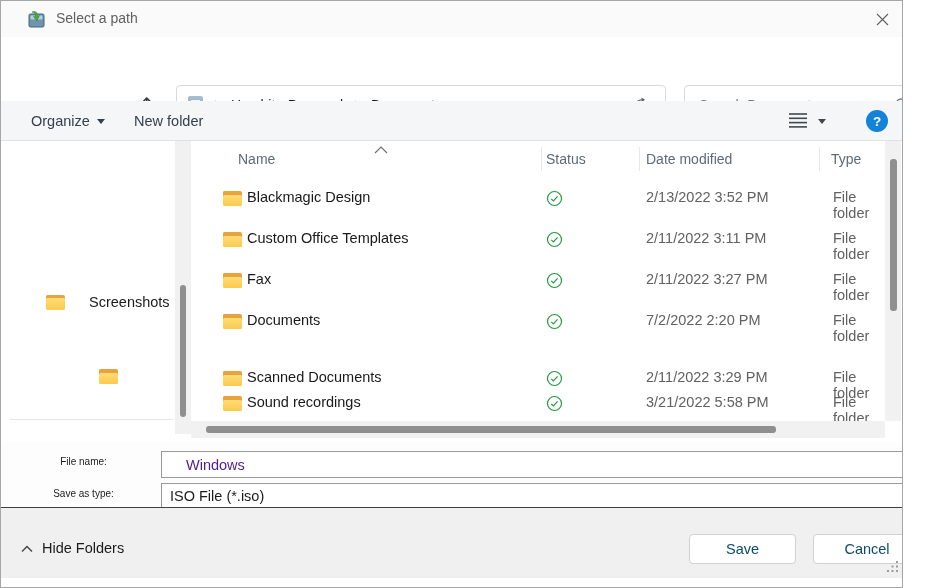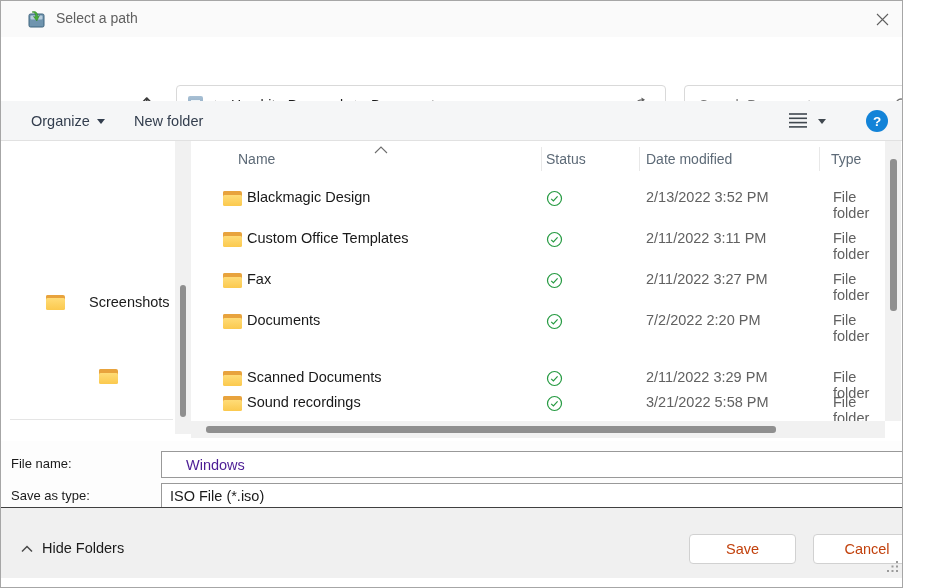--- a/index.html
+++ b/index.html
@@ -66,30 +66,30 @@
   .file-row .fstatus { position:absolute; left:355px; top:12px; }
   .file-row .fdate { position:absolute; left:455px; top:11px; color:#616161; font-size:14.5px; }
   .file-row .ftype { position:absolute; left:642px; top:11px; color:#616161; font-size:14.5px; }
   .list-vscroll-track { position:absolute; right:1px; top:0; width:16px; height:280px; background:#f1f1f1; }
   .list-vscroll-thumb { position:absolute; left:5px; top:18px; width:7px; height:152px; background:#8f8f8f; border-radius:3px; }
   .list-hscroll-track { position:absolute; left:0; right:17px; top:280px; height:17px; background:#f1f1f1; }
   .list-hscroll-thumb { position:absolute; left:15px; top:5px; width:570px; height:7px; background:#8f8f8f; border-radius:3px; }
 
   
   .fields { position:absolute; left:0; top:440px; width:100%; height:77px; background:#fdfdfd; }
-  .field-label { position:absolute; width:145px; text-align:left; font-size:13px; color:#1b1b1b; }
+  .field-label { position:absolute; width:145px; text-align:center; font-size:10px; color:#1b1b1b; }
   .combo { position:absolute; left:160px; width:775px; height:27px; border:1px solid #999; background:#fff; }
   .combo-input { position:absolute; left:16px; top:0; width:100%; height:100%; border:none; outline:none; padding:0 26px 0 8px; font-family:inherit; font-size:14.5px; color:#4c1d95; background:transparent; }
   .combo-text { position:absolute; left:8px; top:4px; font-size:14.5px; color:#1b1b1b; }
   .combo-chevron { position:absolute; right:7px; top:8px; }
 
   
   .footer { position:absolute; left:0; top:506px; width:100%; height:71px; background:#f0f0f0; border-top:1px solid #404040; }
   .hide-folders { position:absolute; left:20px; top:32px; display:flex; align-items:center; gap:9px; font-size:14.5px; color:#1b1b1b; }
-  .btn { position:absolute; top:26px; height:30px; background:#fff; border:1px solid #d1d1d1; border-radius:4px; font-family:inherit; font-size:14.5px; color:#c2410c; }
+  .btn { position:absolute; top:26px; height:30px; background:#fff; border:1px solid #d1d1d1; border-radius:4px; font-family:inherit; font-size:14.5px; color:#0c4a6e; }
   .btn-save { left:688px; width:107px; }
   .btn-cancel { left:812px; width:108px; }
   .resize-grip { position:absolute; right:3px; bottom:2px; }
 </style>
 </head>
 <body>
 
 <div id="window">
 
   <div class="titlebar">

